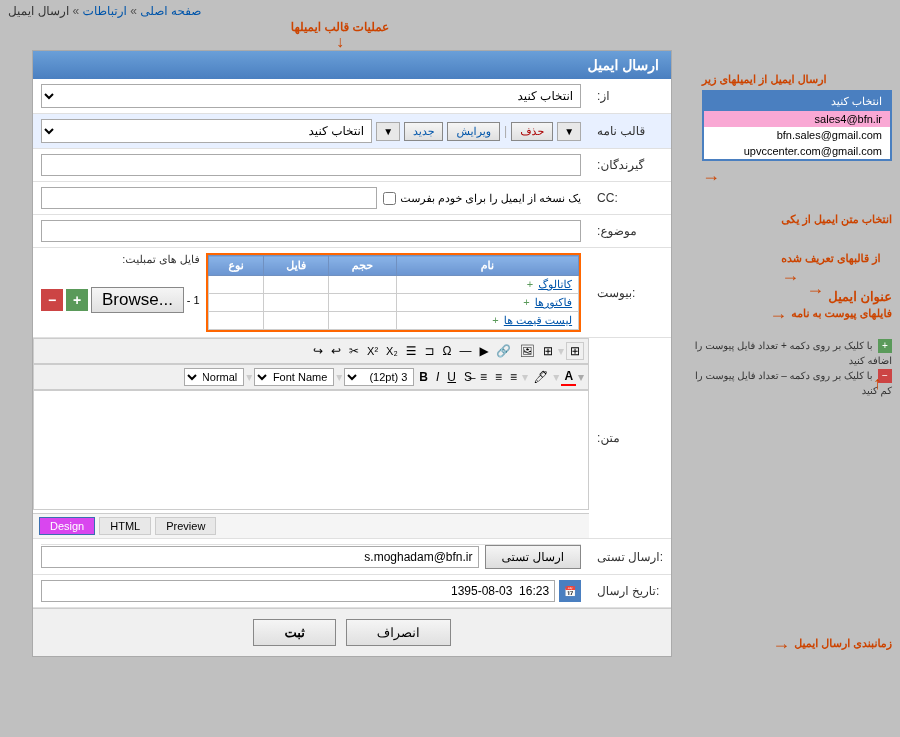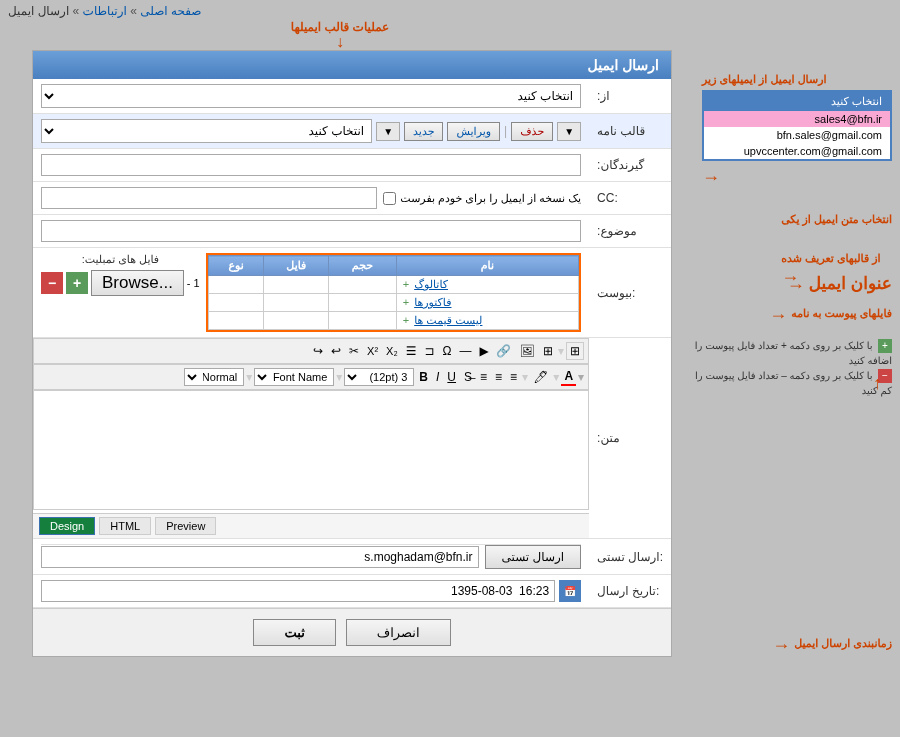--- a/index.html
+++ b/index.html
@@ -131,21 +131,21 @@
       background: linear-gradient(to bottom, #8ab4e8, #6a94d0);
       color: #fff;
       padding: 3px 6px;
       border: 1px solid #7090c0;
       text-align: center;
     }
 
     .attach-table td {
       border: 1px solid #ccc;
       padding: 2px 6px;
-      text-align: left;
+      text-align: right;
     }
 
     .attach-link {
       color: #0055aa;
       text-decoration: underline;
       cursor: pointer;
     }
 
     
     .editor-toolbar {
@@ -189,21 +189,21 @@
     .editor-tab {
       padding: 2px 10px;
       font-size: 11px;
       cursor: pointer;
       border: 1px solid #ccc;
       background: #e8e8e8;
       font-family: Tahoma, Arial, sans-serif;
     }
 
     .editor-tab.active {
-      background: #15803d;
+      background: #d946ef;
       color: #fff;
       border-color: #3a6fb0;
     }
 
     
     .test-send-row, .date-row {
       display: flex;
       align-items: center;
       padding: 5px 8px;
       border-top: 1px solid #e0e0e0;
@@ -413,21 +413,21 @@
         </div>
       </div>
 
       <div style="position:absolute; top:195px; right:0; display:flex; flex-direction:column; align-items:flex-end;">
         <span class="anno-label" style="color:#cc4400;font-size:11px;font-weight:bold;direction:rtl;text-align:right;">انتخاب متن ایمیل از یکی</span>
         <span class="anno-label" style="color:#cc4400;font-size:11px;font-weight:bold;direction:rtl;text-align:right;margin-top:26px;">از قالبهای تعریف شده</span>
         <span style="color:#cc4400;font-size:18px;align-self:flex-end;">→</span>
       </div>
 
       <div style="position:absolute; top:255px; right:0; display:flex; align-items:center; gap:4px;">
-        <span class="anno-label" style="color:#cc4400;font-size:17px;font-weight:bold;direction:rtl;">عنوان ایمیل</span>
+        <span class="anno-label" style="color:#cc4400;font-size:13px;font-weight:bold;direction:rtl;margin-top:16px;">عنوان ایمیل</span>
         <span style="color:#cc4400;font-size:18px;">→</span>
       </div>
 
       <div style="position:absolute; top:285px; right:0; display:flex; align-items:center; gap:4px;">
         <span class="anno-label" style="color:#cc4400;font-size:11px;font-weight:bold;direction:rtl;">فایلهای پیوست به نامه</span>
         <span style="color:#cc4400;font-size:18px;">→</span>
       </div>
 
       <div style="position:absolute; top:320px; right:0; max-width:200px; text-align:right;">
         <span style="display:inline-block;width:14px;height:14px;background:#5a9a5a;color:#fff;text-align:center;font-size:10px;line-height:14px;margin-left:2px;">+</span>
@@ -559,21 +559,21 @@
                           <span style="color:#5a9a5a;cursor:pointer;margin-right:2px;">+</span>
                         </td>
                         <td></td>
                         <td></td>
                         <td></td>
                       </tr>
                     </tbody>
                   </table>
                 </div>
 
-                <div style="display:flex;flex-direction:column;gap:4px;align-items:center;">
+                <div style="display:flex;flex-direction:column;gap:21px;align-items:flex-start;">
                   <span style="font-size:11px;white-space:nowrap;color:#333;">فایل های تمبلیت:</span>
                   <div style="display:flex;align-items:center;gap:3px;">
                     <span style="font-size:11px;">1 -</span>
                     <button class="browse-btn">...Browse</button>
                     <div class="attach-controls">
                       <button class="attach-plus">+</button>
                       <button class="attach-minus">−</button>
                     </div>
                   </div>
                 </div>

